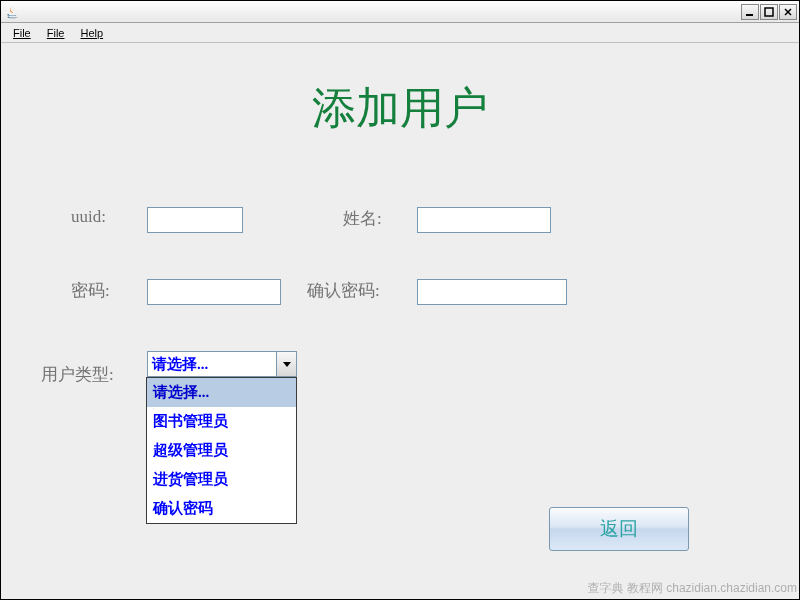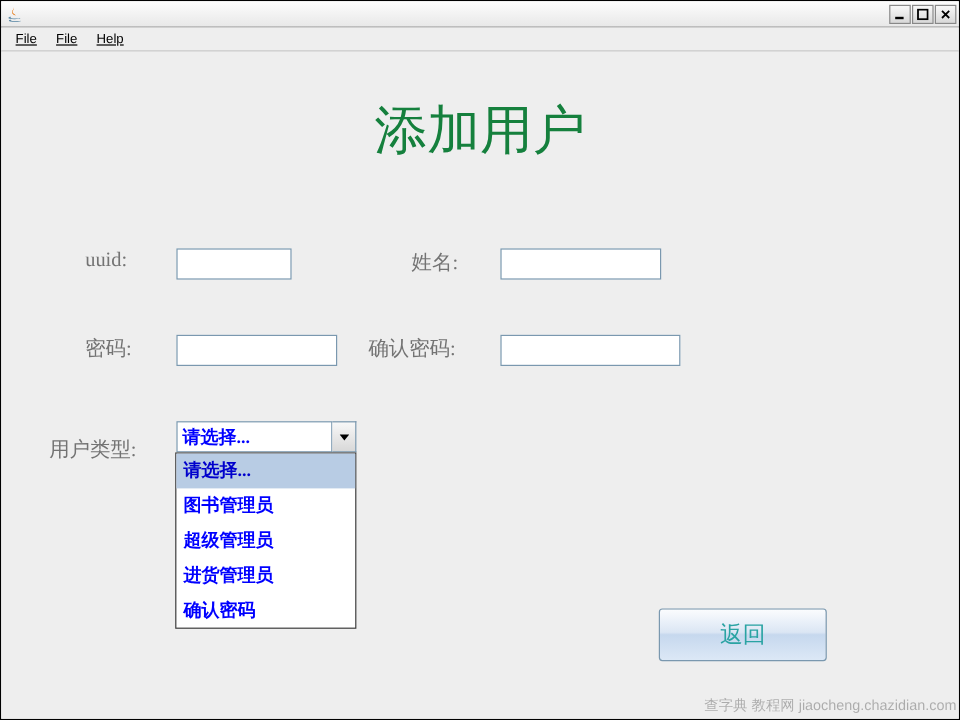--- a/index.html
+++ b/index.html
@@ -272,16 +272,16 @@
     <div class="dropdown">
       <div class="dropdown-item selected">请选择...</div>
       <div class="dropdown-item">图书管理员</div>
       <div class="dropdown-item">超级管理员</div>
       <div class="dropdown-item">进货管理员</div>
       <div class="dropdown-item">确认密码</div>
     </div>
 
     <div class="back-btn">返回</div>
 
-    <div class="watermark">查字典 教程网 jiaocheng.chazidian.com</div>
+    <div class="watermark">查字典 教程网 chazidian.chazidian.com</div>
   </div>
 
 </div>
 
 </body></html>

